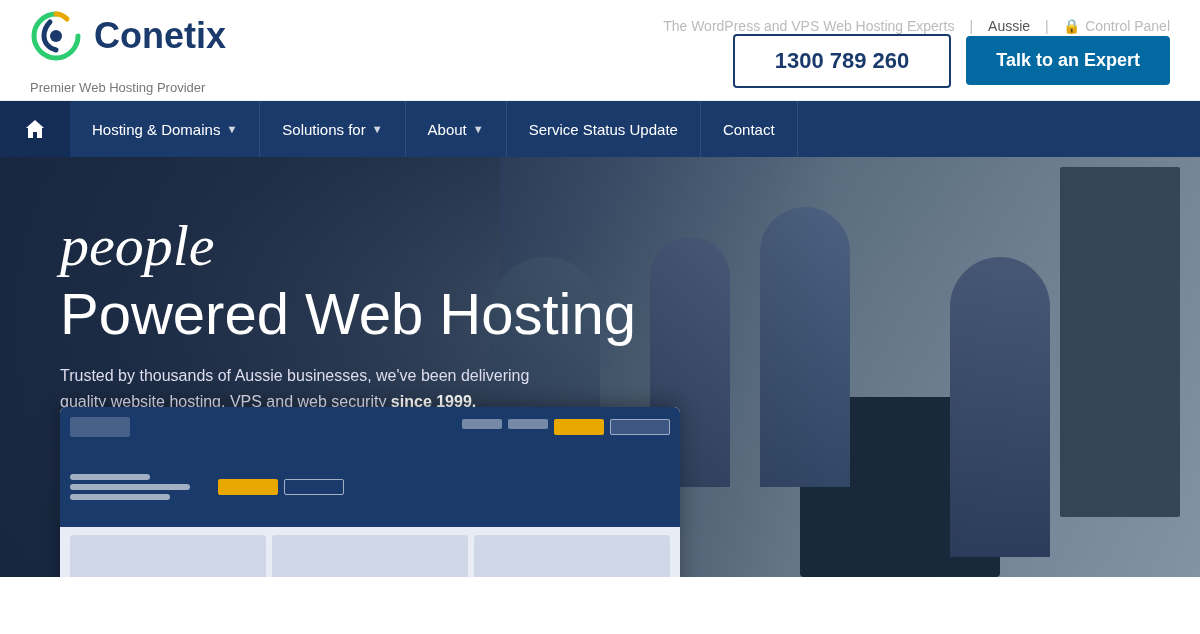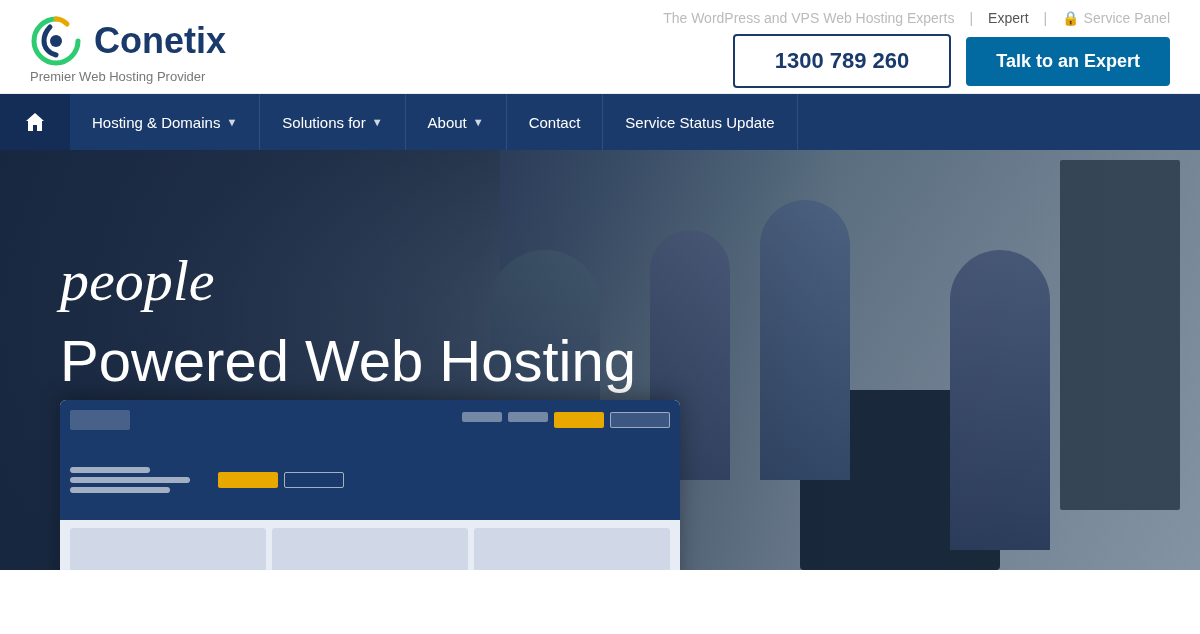--- a/index.html
+++ b/index.html
@@ -14,21 +14,20 @@
     .header-top {
       display: flex;
       justify-content: space-between;
       align-items: center;
       padding: 10px 0 5px;
     }
     .header-top-right {
       display: flex;
       flex-direction: column;
       align-items: flex-end;
-      gap: 8px;
     }
     .header-links {
       display: flex;
       align-items: center;
       gap: 15px;
       font-size: 14px;
       color: #555;
     }
     .header-links span { color: #bbb; }
     .header-links a { color: #555; text-decoration: none; }
@@ -72,21 +71,21 @@
       gap: 12px;
     }
     .logo-text {
       font-size: 36px;
       font-weight: bold;
       color: #1a3a6b;
     }
     .logo-tagline {
       font-size: 13px;
       color: #777;
-      margin-top: 2px;
+      margin-top: 18px;
     }
 
     
     .logo-icon {
       width: 52px;
       height: 52px;
     }
 
     
     .nav {
@@ -148,23 +147,22 @@
     .hero-content {
       position: relative;
       z-index: 2;
       padding: 60px 60px;
       max-width: 700px;
     }
     .hero-title {
       display: flex;
       align-items: flex-start;
       flex-wrap: wrap;
-      gap: 22px;
+      gap: 10px;
       margin-bottom: 20px;
-      margin-top: 42px;
     }
     .hero-italic {
       font-family: Georgia, serif;
       font-style: italic;
       font-size: 58px;
       font-weight: 400;
       color: #fff;
       line-height: 1;
     }
     .hero-bold {
@@ -273,24 +271,24 @@
         </svg>
         <span class="logo-text">Conetix</span>
       </div>
       <span class="logo-tagline">Premier Web Hosting Provider</span>
     </div>
 
     <div class="header-top-right">
       <div class="header-links">
         <span>The WordPress and VPS Web Hosting Experts</span>
         <span>|</span>
-        <a href="#">Expert</a>
+        <a href="#">Aussie</a>
         <span>|</span>
         <a href="#">
-          <span class="lock-icon">🔒</span><span>Service Panel</span>
+          <span class="lock-icon">🔒</span><span>Control Panel</span>
         </a>
       </div>
       <div class="header-cta">
         <button class="phone-btn">1300 789 260</button>
         <button class="expert-btn">Talk to an Expert</button>
       </div>
     </div>
   </div>
 </div>
 
@@ -306,24 +304,24 @@
   </a>
   <a class="nav-item">
     <span>Solutions for</span>
     <span class="nav-chevron">▼</span>
   </a>
   <a class="nav-item">
     <span>About</span>
     <span class="nav-chevron">▼</span>
   </a>
   <a class="nav-item">
+    <span>Service Status Update</span>
+  </a>
+  <a class="nav-item">
     <span>Contact</span>
-  </a>
-  <a class="nav-item">
-    <span>Service Status Update</span>
   </a>
 </nav>
 
 <div class="hero">
   <div class="hero-photo"></div>
 
   <div style="position:absolute;inset:0;z-index:0;overflow:hidden;">
 
     <div style="position:absolute;right:0;top:0;width:700px;height:100%;background:linear-gradient(135deg,#4a6080 0%,#6a8090 30%,#8090a0 60%,#90a0b0 100%);"></div>
 

